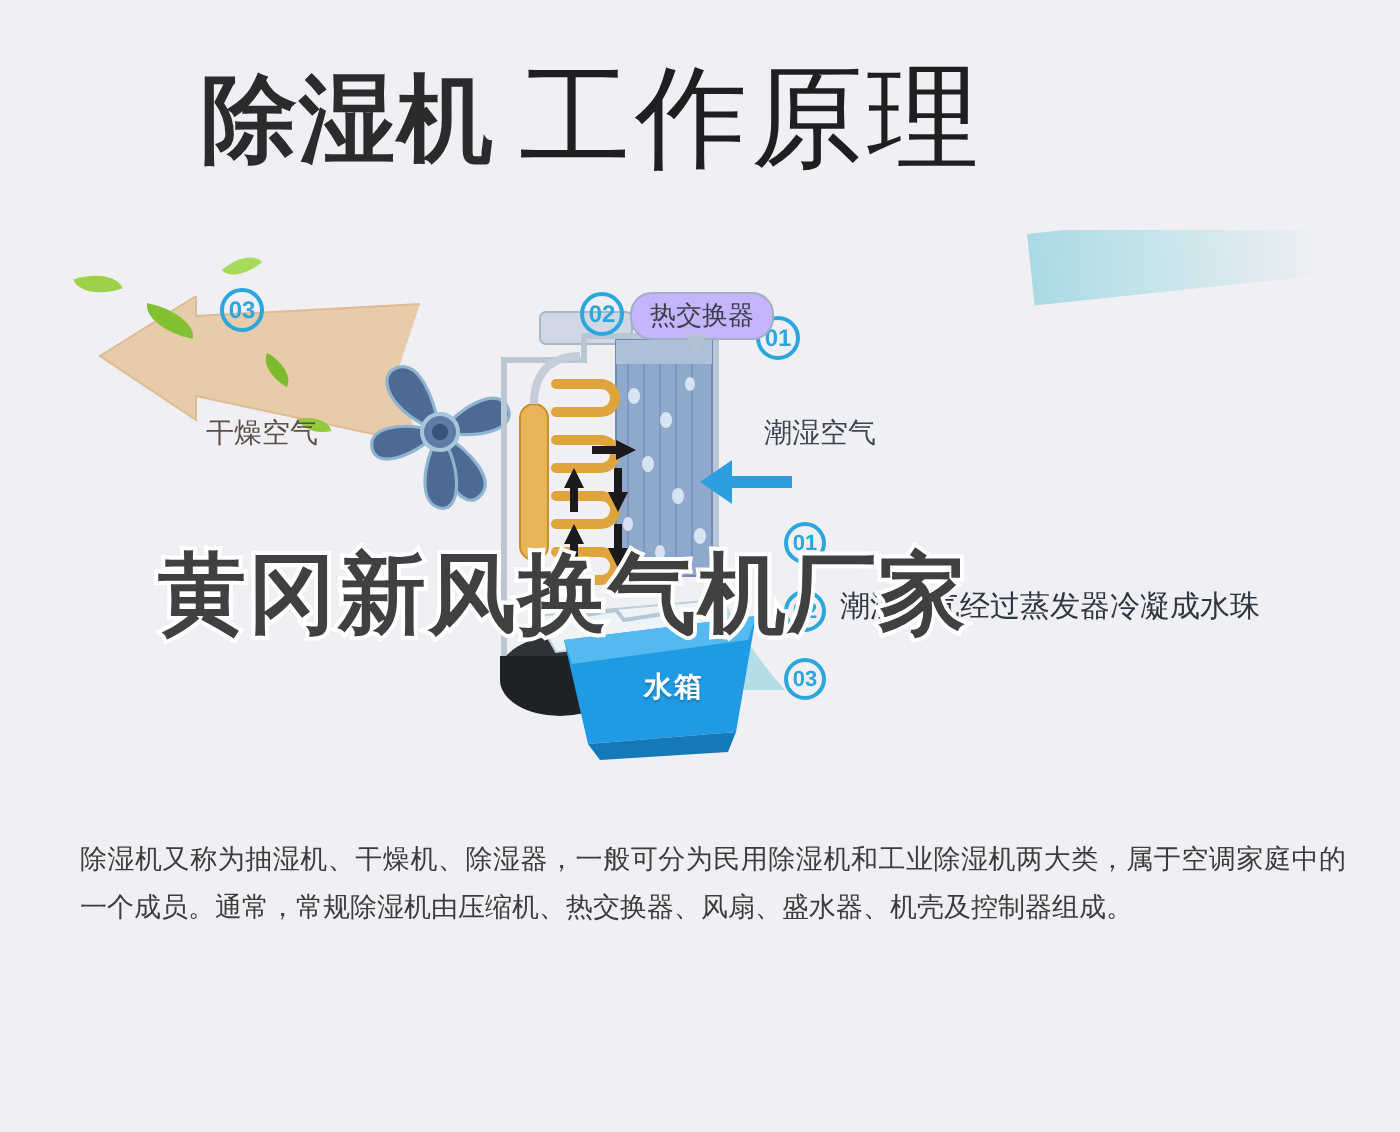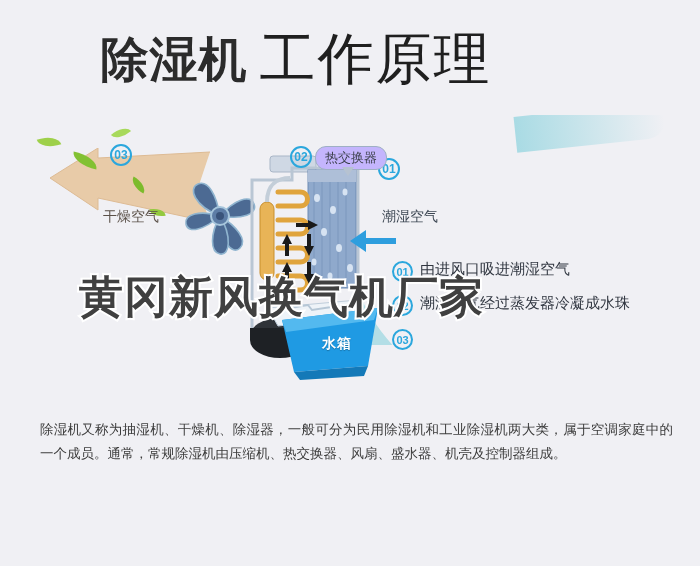--- a/index.html
+++ b/index.html
@@ -374,21 +374,20 @@
     <div class="badge lbl-02-badge">02</div>
     <div class="callout">热交换器</div>
     <div class="callout-stem"></div>
 
     <div class="tank-label">水箱</div>
   </div>
 
   <div class="steps">
     <div class="step">
       <div class="sbadge">01</div>
-      <div class="stext">由进风口吸进潮湿空气</div>
     </div>
     <div class="step">
       <div class="sbadge">02</div>
       <div class="stext">潮湿空气经过蒸发器冷凝成水珠</div>
     </div>
     <div class="step">
       <div class="sbadge">03</div>
     </div>
   </div>
 

